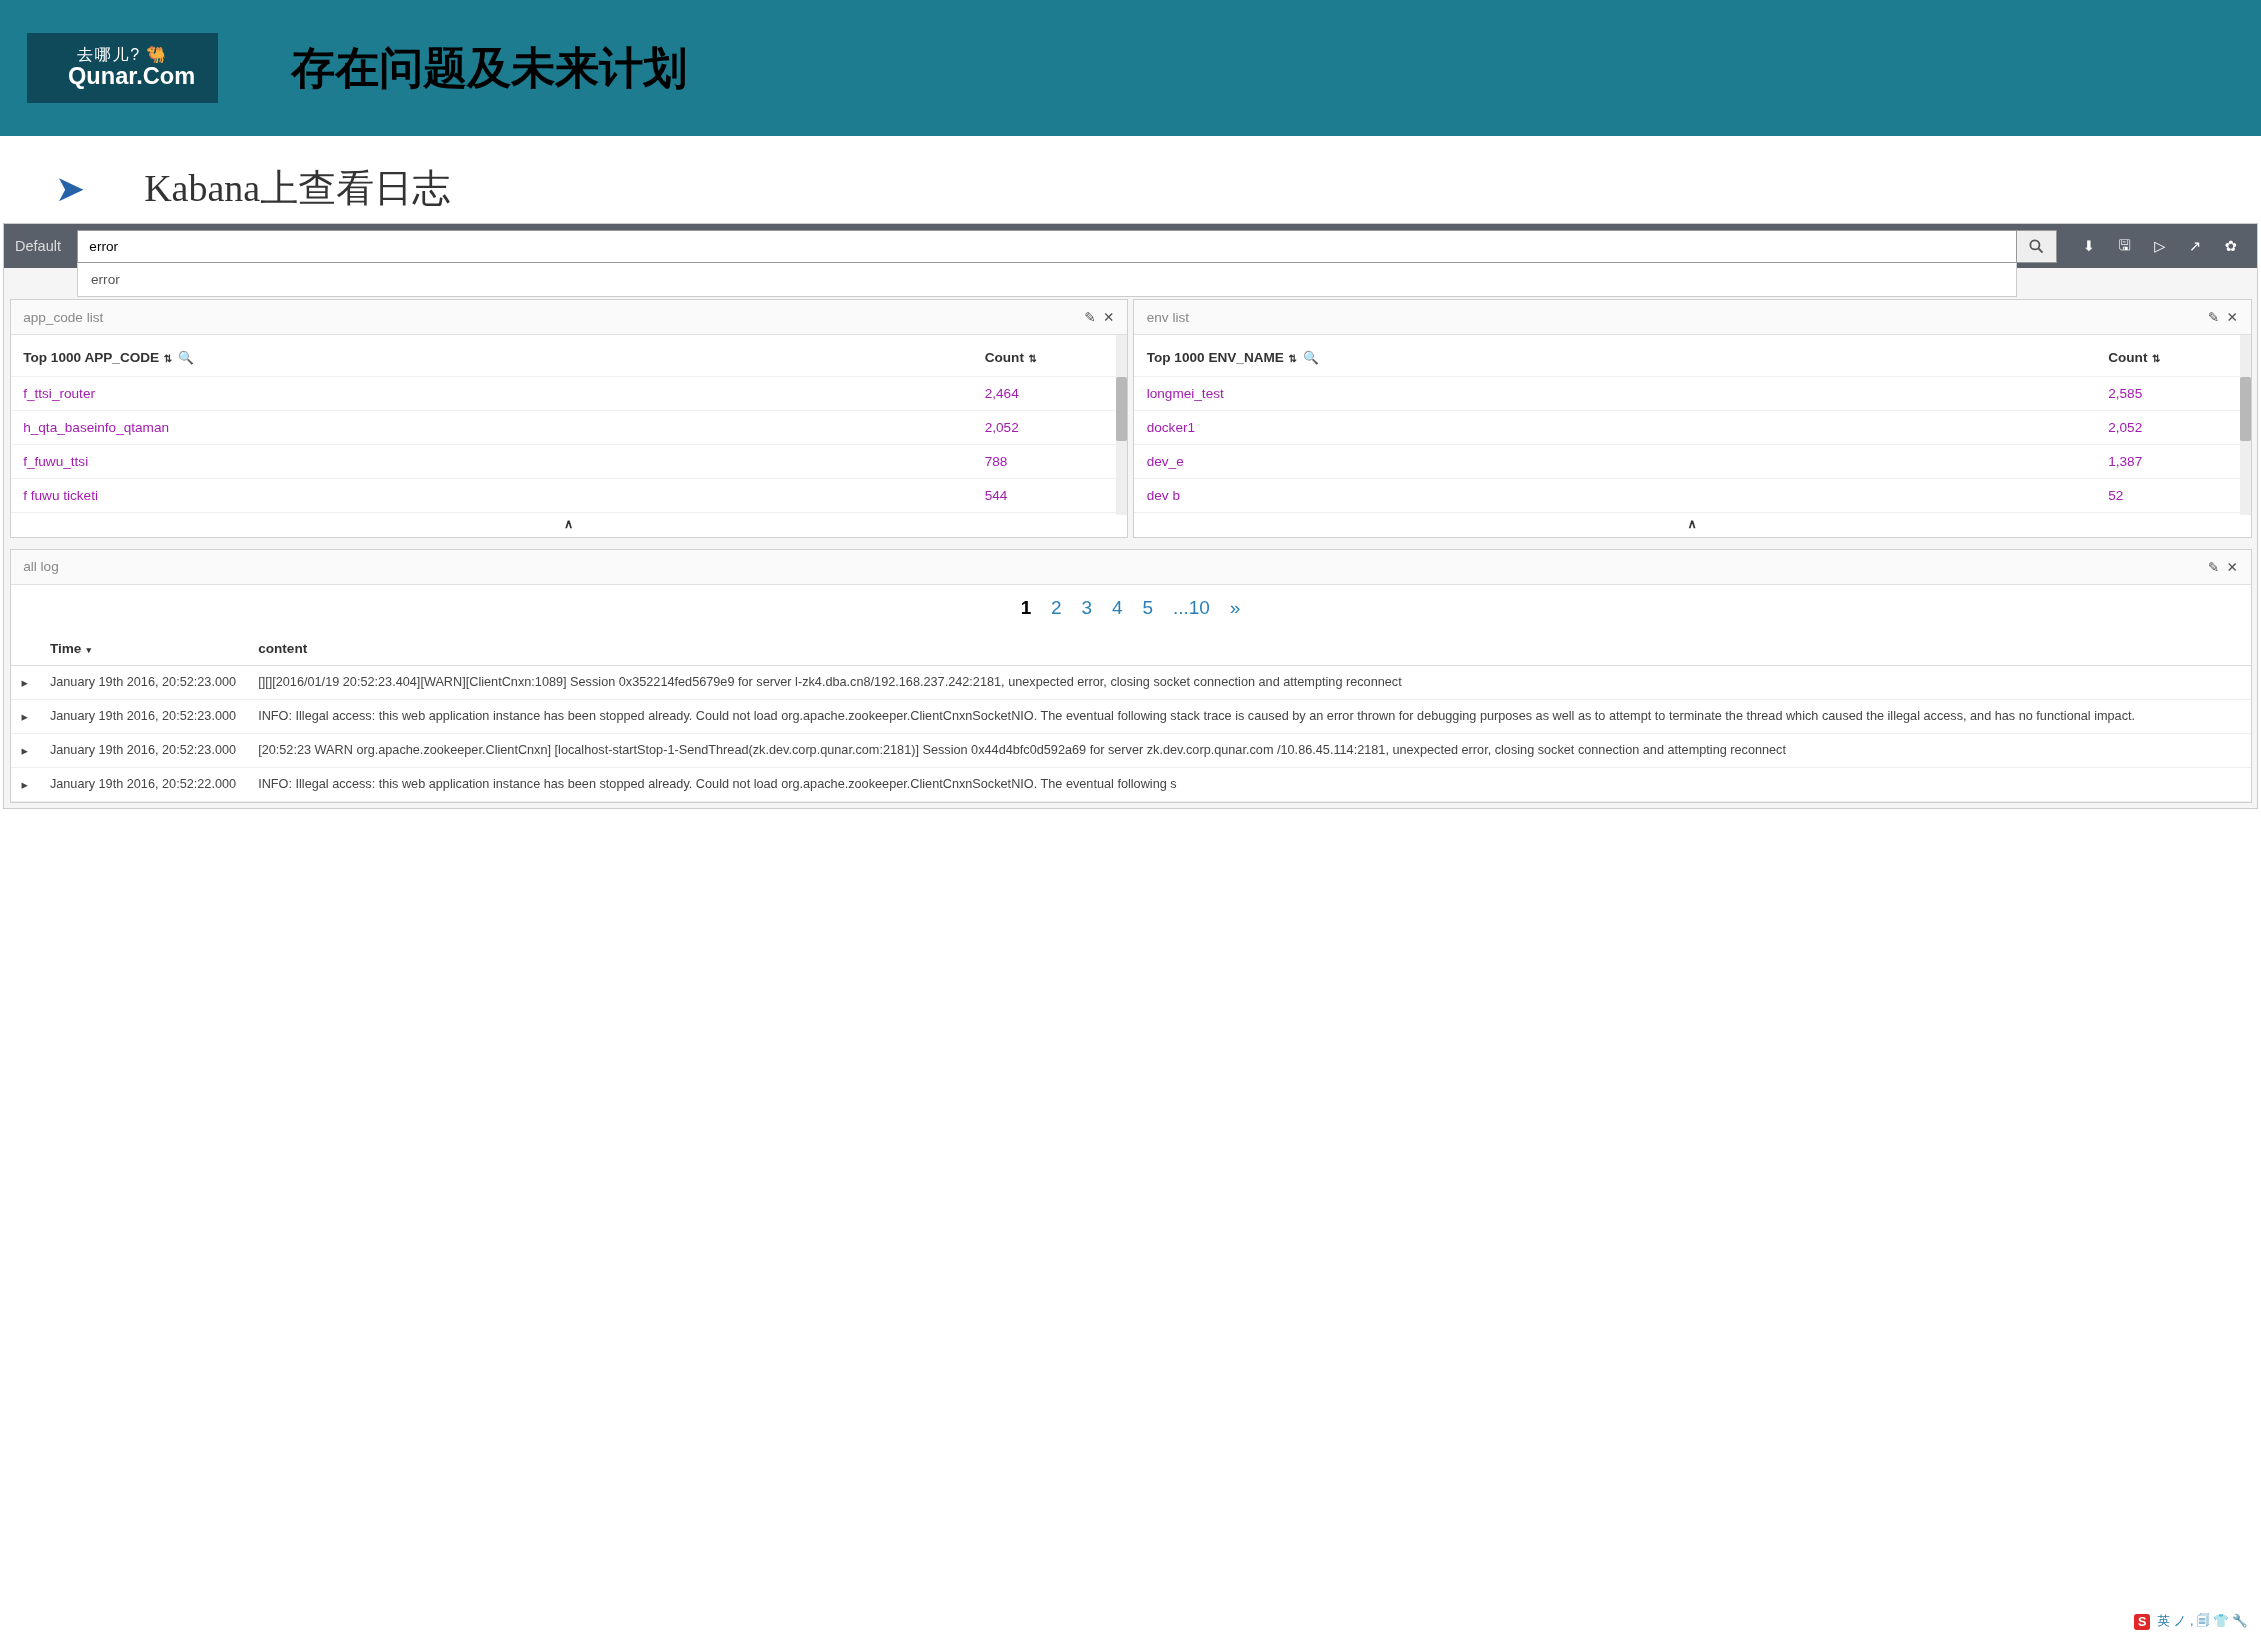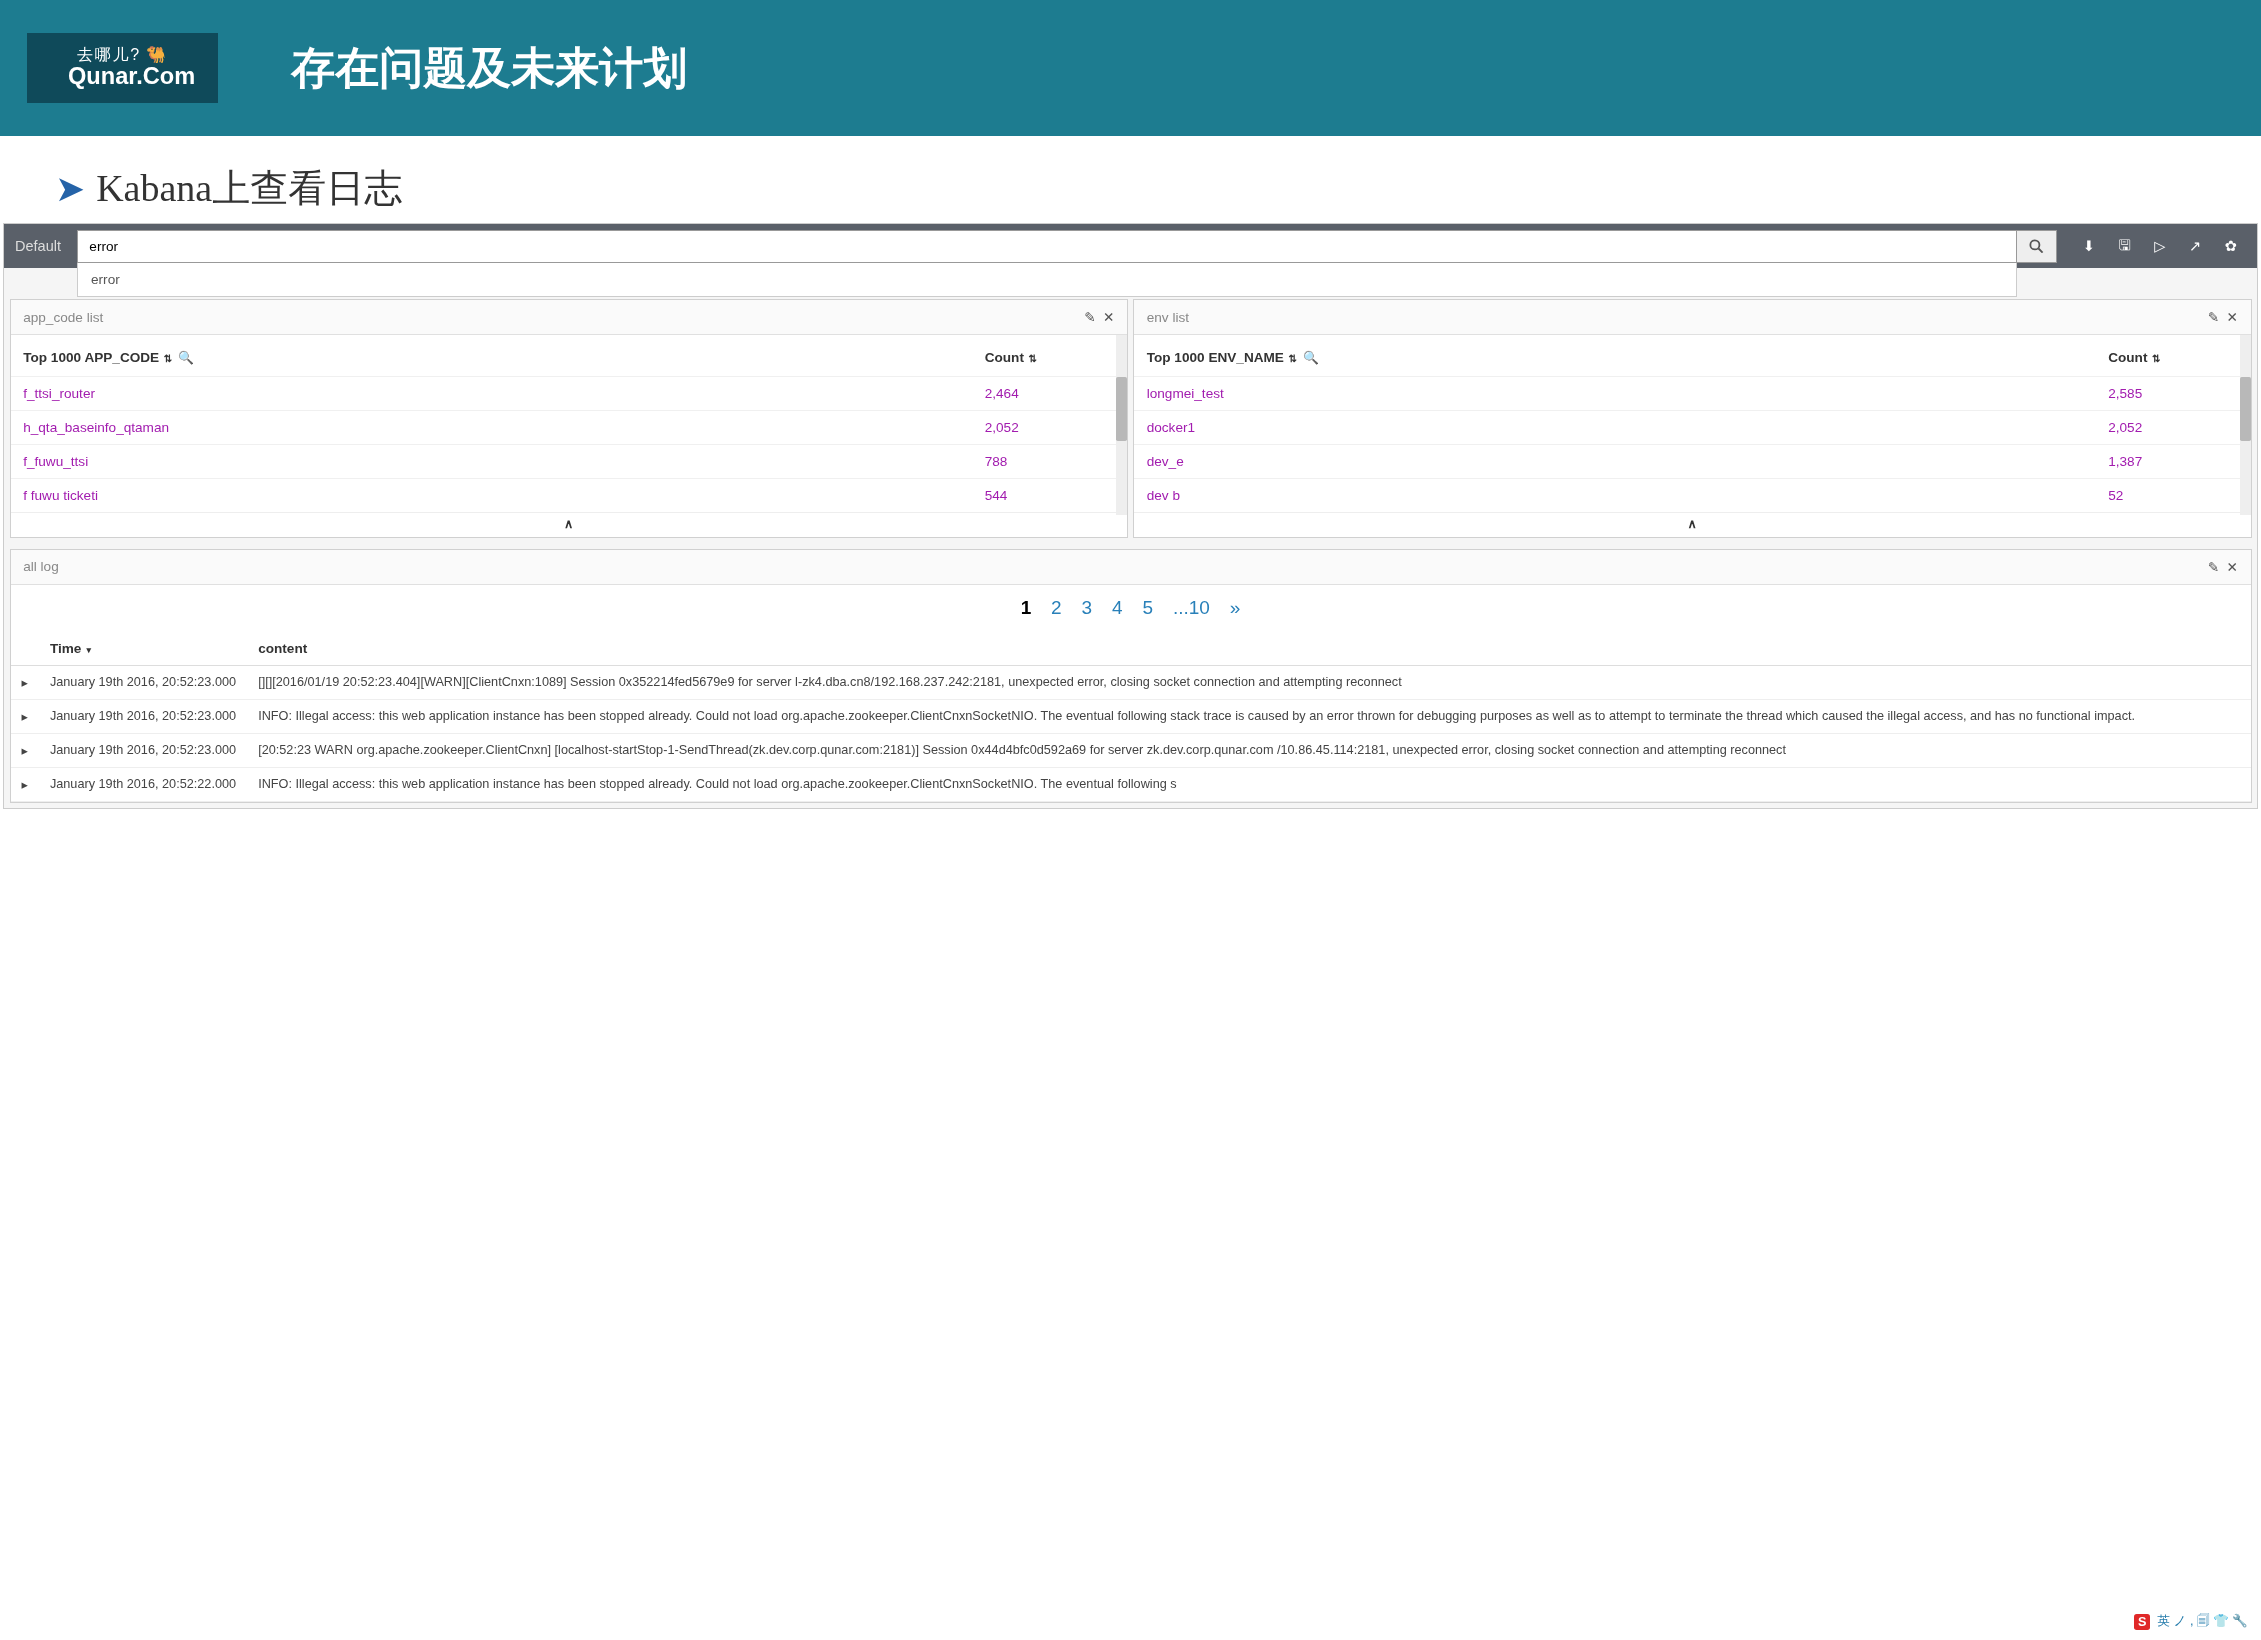--- a/index.html
+++ b/index.html
@@ -2,24 +2,24 @@
 <html style="font-size:14.5px"><head>
 <meta charset="utf-8">
 <style>
 * { box-sizing: border-box; margin: 0; padding: 0; }
 body { font-family: Arial, "Microsoft YaHei", sans-serif; background: #fff; font-size: 12.7px; color: #333; }
 .header-bar { background: #1d7c90; height: 136px; display: flex; align-items: center; padding: 0 27px; }
 .logo-box { background: #0f4a5a; padding: 13.6px 23px; color: #fff; text-align: center; line-height: 1.1; }
 .logo-top { font-size: 16px; letter-spacing: 1.8px; }
 .logo-bot { font-size: 23.6px; font-weight: bold; margin-left: 18px; }
 .logo-camel { display: inline-block; margin-left: 5.5px; }
-.header-title { color: #ffffff; font-size: 44px; font-weight: bold; margin-left: 73px; }
+.header-title { color: #000000; font-size: 44px; font-weight: bold; margin-left: 73px; }
 .subtitle-row { padding: 27px 55px 9px 55px; display: flex; align-items: center; }
 .arrow-bullet { color: #2563a8; font-size: 36px; margin-right: 11px; }
-.subtitle-text { font-size: 38px; font-family: "SimSun", serif; }
+.subtitle-text { font-size: 38px; font-family: "SimSun", serif; margin-left: 48px; }
 .kibana-wrap { margin: 0 3px; border: 0.9px solid #ccc; background: #f5f5f5; }
 .topbar { background: #5a6069; display: flex; align-items: center; height: 44px; }
 .topbar-default { color: #ddd; padding: 0 16.4px 0 11px; font-size: 14.5px; }
 .searchbox { position: relative; flex: 1; }
 .searchbox input { width: 100%; height: 33px; padding: 0 11px; font-size: 13.6px; border: 0.9px solid #999; background: #fff; outline: none; }
 .search-dd { position: absolute; top: 33px; left: 0; right: 0; background: #fff; border: 0.9px solid #ccc; border-top: none; padding: 9px 12.7px; font-size: 13.6px; color: #555; z-index: 10; }
 .search-btn { width: 40px; height: 33px; background: #eee; border: 0.9px solid #999; border-left: none; display: flex; align-items: center; justify-content: center; cursor: pointer; }
 .tool-icons { display: flex; align-items: center; gap: 23.6px; padding: 0 20px 0 25.5px; }
 .tool-icons span { color: #fff; font-size: 14.5px; cursor: pointer; }
 .panels-row { display: flex; gap: 5px; padding: 5.5px; margin-top: 25.5px; }

